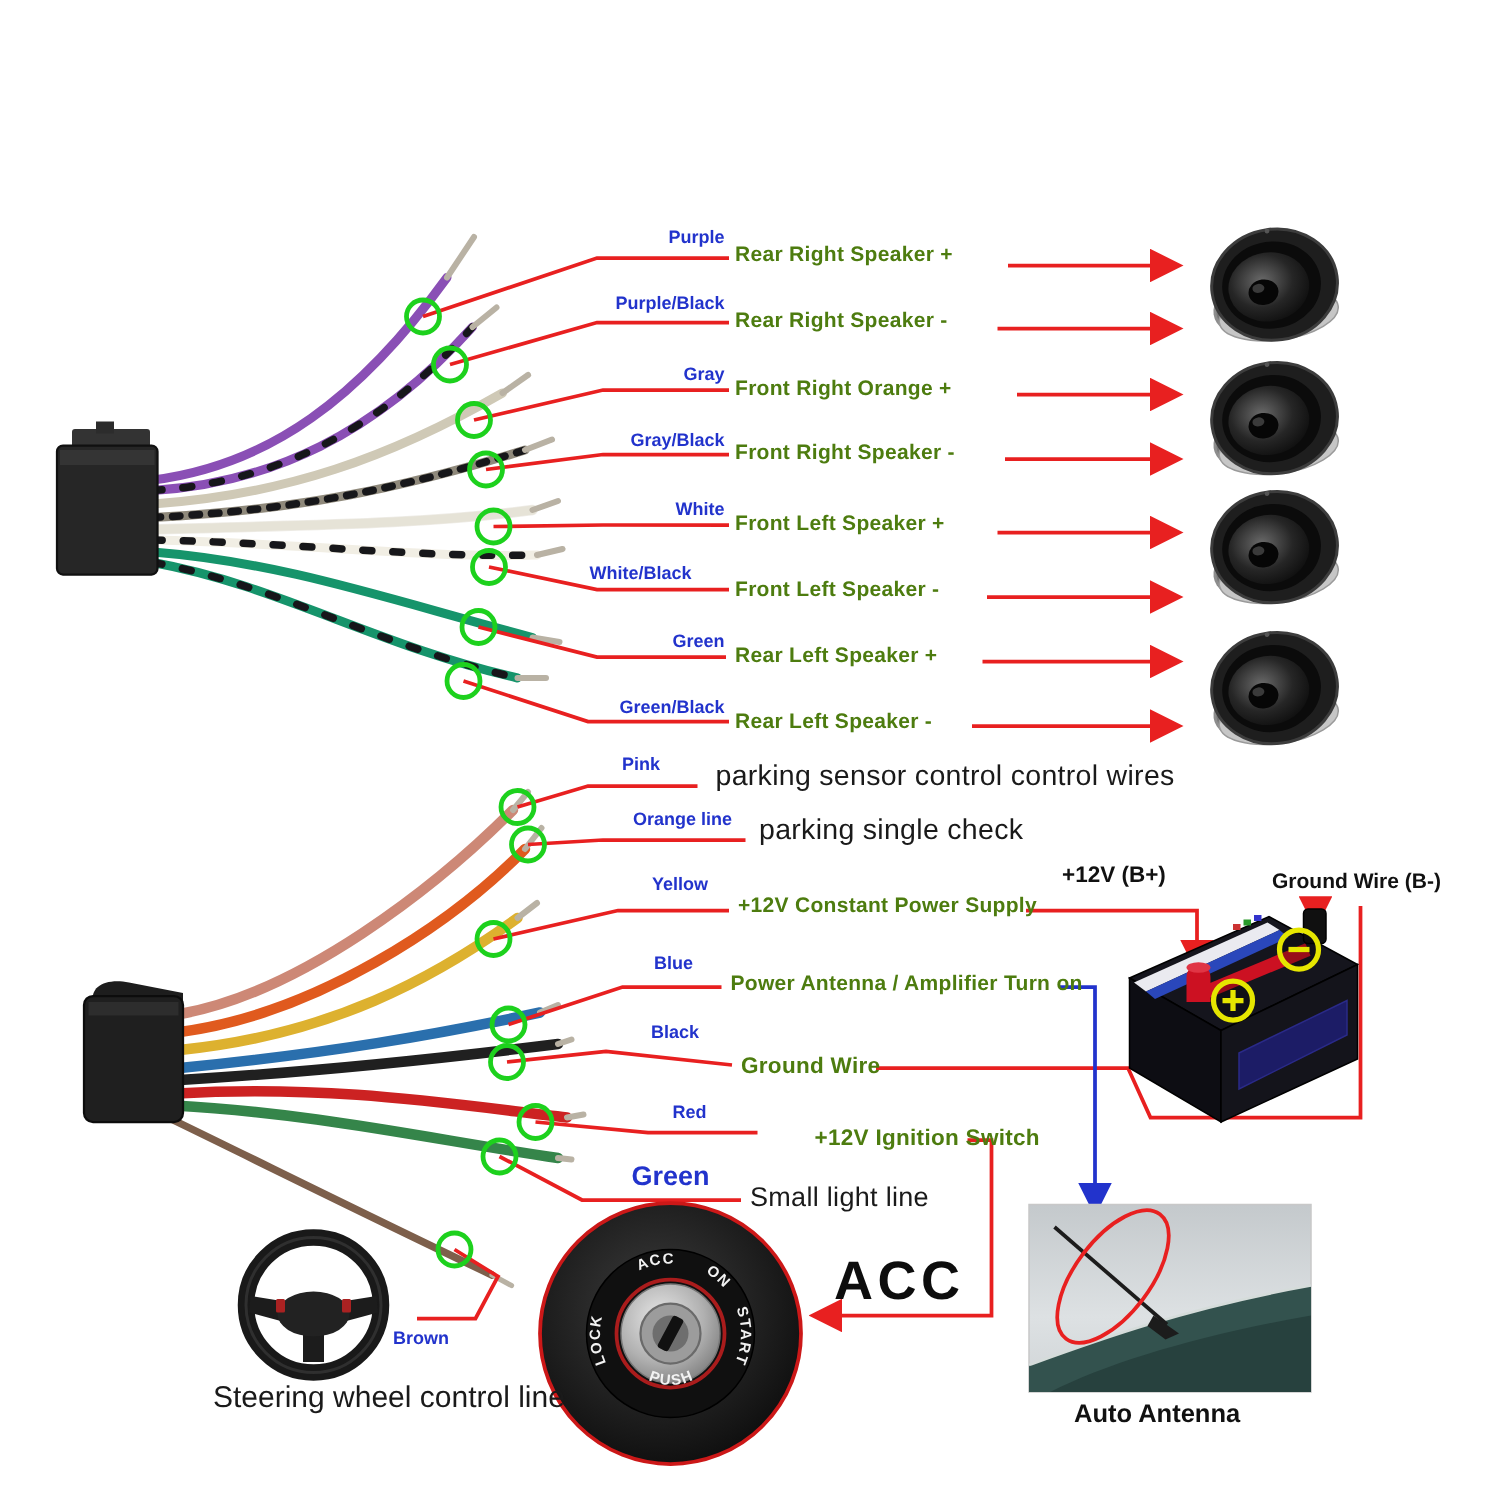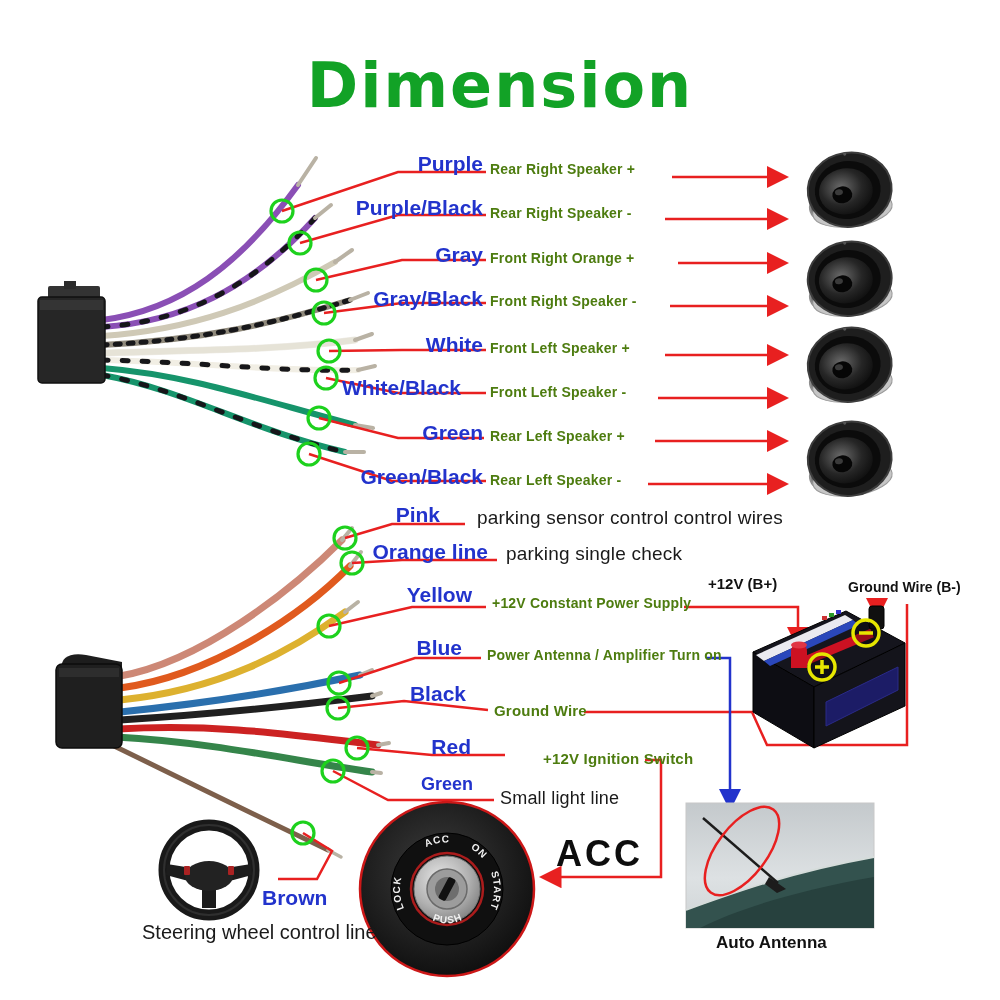--- a/index.html
+++ b/index.html
@@ -2,21 +2,21 @@
 <html><head>
 <meta charset="utf-8">
 <style>
   html,body{margin:0;padding:0;background:#fff;}
   #stage{position:relative;width:1000px;height:1000px;background:#ffffff;overflow:hidden;
          font-family:"Liberation Sans",sans-serif;}
   #stage svg{position:absolute;left:0;top:0;}
   .txt{position:absolute;white-space:nowrap;line-height:1.1;}
   .page-title{left:0;right:0;top:52px;text-align:center;font-size:62px;font-weight:bold;
               color:#12a226;letter-spacing:2px;font-family:"DejaVu Sans",sans-serif;}
-  .wlabel{color:#2233cc;font-weight:bold;font-size:21px;}
+  .wlabel{color:#2233cc;font-weight:bold;font-size:12px;}
   .wfunc{color:#4d7c0f;font-weight:bold;font-size:14px;letter-spacing:.2px;}
   .wfunc-lite{color:#1a1a1a;font-weight:normal;font-size:19px;letter-spacing:.2px;}
   .acc{color:#0d0d0d;font-weight:bold;font-size:36px;letter-spacing:3px;}
   .batlabel{color:#111;font-weight:bold;font-size:15px;}
   .caption{color:#111;font-weight:bold;font-size:17px;}
   .caption-lite{color:#1a1a1a;font-weight:normal;font-size:20px;}
   .dialtext{fill:#f2f2f2;font-weight:bold;font-size:10px;letter-spacing:1px;
             font-family:"Liberation Sans",sans-serif;}
 </style>
 </head>
@@ -243,21 +243,20 @@
       <circle cx="209" cy="870" r="45" fill="none" stroke="#2f2f2f" stroke-width="2"></circle>
       <polygon points="167,864 192,868 192,882 166,875" fill="#1c1c1c"></polygon>
       <polygon points="251,864 226,868 226,882 252,875" fill="#1c1c1c"></polygon>
       <rect x="202" y="884" width="14" height="24" fill="#1c1c1c"></rect>
       <ellipse cx="209" cy="876" rx="24" ry="15" fill="#222"></ellipse>
       <rect x="184" y="866" width="6" height="9" fill="#a22" rx="1"></rect>
       <rect x="228" y="866" width="6" height="9" fill="#a22" rx="1"></rect>
     </g>
   </svg>
 
-  <div class="txt page-title">Dimension</div>
 
   <div class="txt wlabel" style="right:517px;top:152px;">Purple</div>
   <div class="txt wlabel" style="right:517px;top:196px;">Purple/Black</div>
   <div class="txt wlabel" style="right:517px;top:243px;margin-left:31px;">Gray</div>
   <div class="txt wlabel" style="right:517px;top:287px;">Gray/Black</div>
   <div class="txt wlabel" style="right:517px;top:333px;">White</div>
   <div class="txt wlabel" style="right:539px;top:376px;">White/Black</div>
   <div class="txt wlabel" style="right:517px;top:421px;">Green</div>
   <div class="txt wlabel" style="right:517px;top:465px;">Green/Black</div>
 

